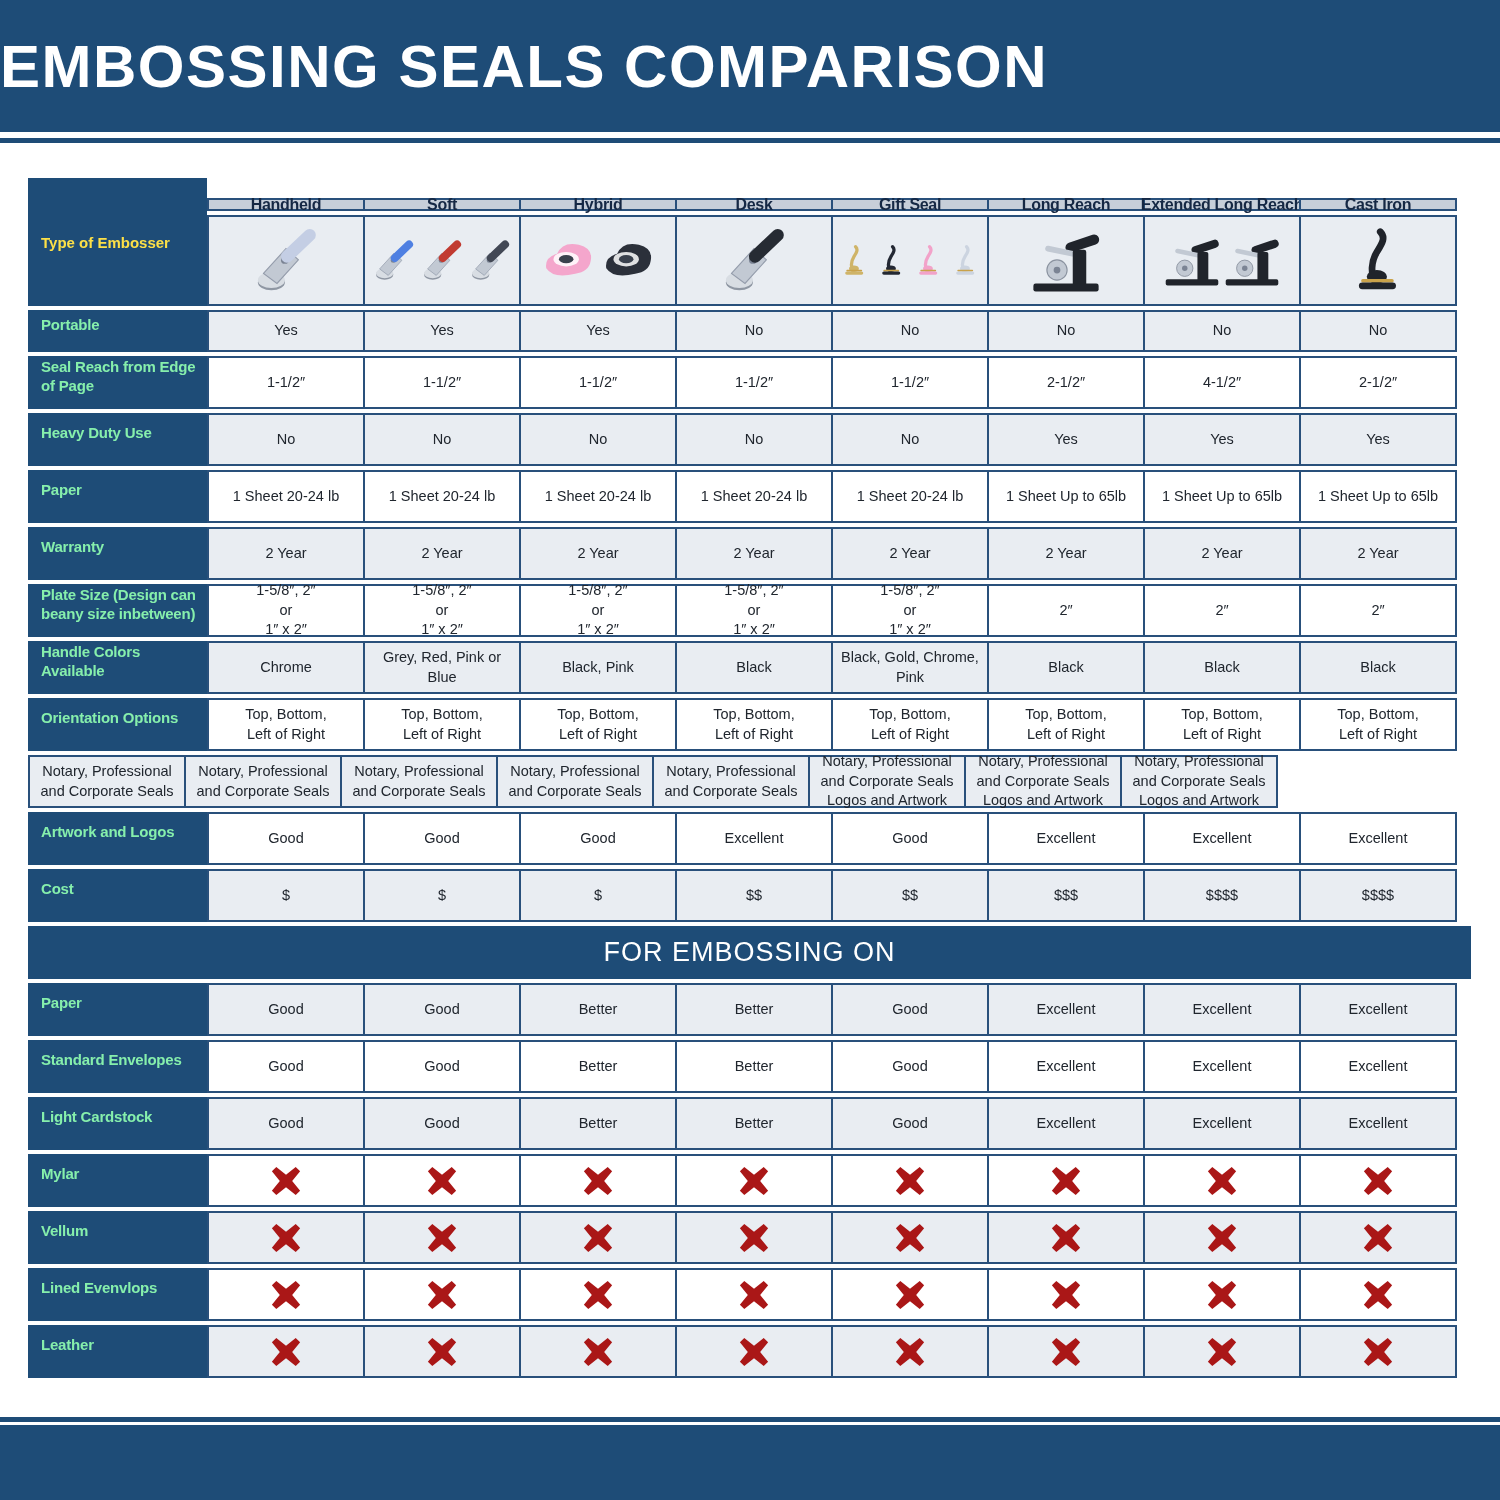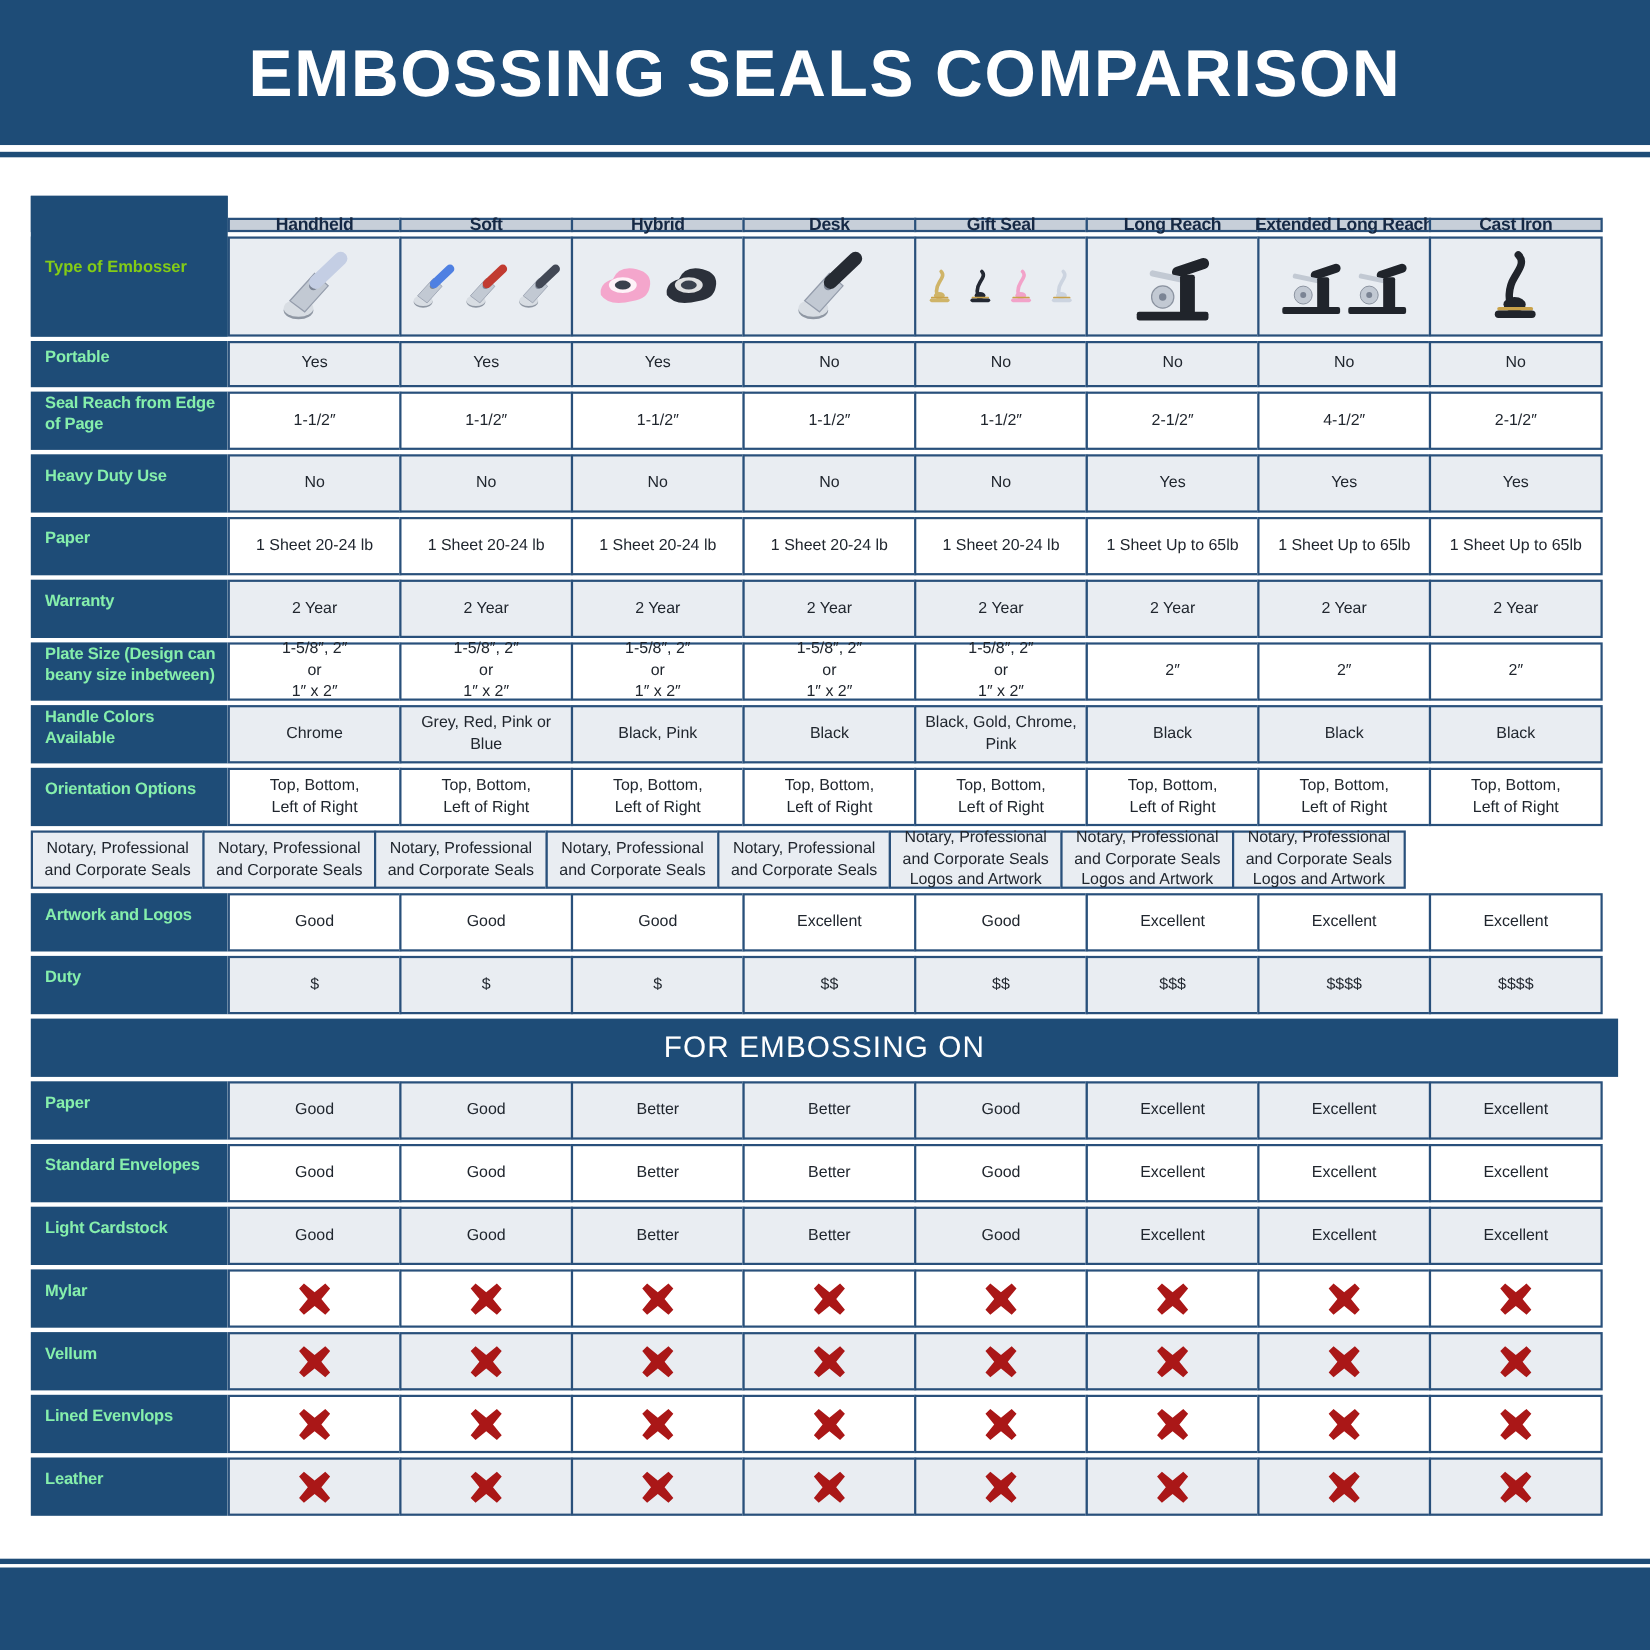--- a/index.html
+++ b/index.html
@@ -1,20 +1,20 @@
 <!DOCTYPE html>
 <html><head>
 <meta charset="utf-8">
 <style>
   html,body{margin:0;padding:0;}
   body{
     width:1500px;height:1500px;position:relative;overflow:hidden;
     background:#ffffff;font-family:"Liberation Sans",sans-serif;
   }
-  .titlebar{height:132px;background:#1e4c77;display:flex;align-items:center;justify-content:center;}
+  .titlebar{height:132px;background:#1e4c77;display:flex;align-items:center;justify-content:flex-start;}
   .title{color:#fff;font-size:60px;font-weight:bold;letter-spacing:1.5px;}
   .top-gap{height:6px;background:#fff;}
   .top-line{height:5px;background:#1e4c77;}
 
   .tbl{position:relative;width:1443px;margin:35px 0 0 28px;}
   .trow{display:flex;margin-bottom:4px;}
   .h-head{height:33px;}
   .h-img{height:91px;}
   .h-sm{height:42px;}
   .h-std{height:53px;}
@@ -40,21 +40,21 @@
   .imgcell.n3 svg{width:46px;}
   .imgcell.n4 svg{width:35px;}
   .val{font-size:14.5px;color:#20262e;white-space:pre-line;line-height:1.35;padding:2px;}
   .g{background:#e9edf2;}
   .w{background:#ffffff;}
   .band{
     height:53px;margin-bottom:4px;background:#1e4c77;color:#fff;font-weight:normal;
     font-size:27px;letter-spacing:1px;display:flex;align-items:center;justify-content:center;
   }
   .typecell{
-    position:absolute;top:0;left:0;width:179px;height:128px;background:#1e4c77;color:#84cc16;
+    position:absolute;top:0;left:0;width:179px;height:128px;background:#1e4c77;color:#fde047;
     font-weight:bold;font-size:15px;display:flex;align-items:center;
     padding-left:13px;box-sizing:border-box;z-index:3;
   }
   .footer{position:absolute;left:0;right:0;bottom:0;}
   .foot-line{height:5px;background:#1e4c77;}
   .foot-gap{height:3px;background:#fff;}
   .foot-band{height:75px;background:#1e4c77;}
 </style>
 </head>
 <body>
@@ -328,21 +328,21 @@
       <div class="cell val w">Good</div>
       <div class="cell val w">Good</div>
       <div class="cell val w">Good</div>
       <div class="cell val w">Excellent</div>
       <div class="cell val w">Good</div>
       <div class="cell val w">Excellent</div>
       <div class="cell val w">Excellent</div>
       <div class="cell val w">Excellent</div>
     </div>
     <div class="trow h-std">
-      <div class="lblcell">Duty</div>
+      <div class="lblcell">Cost</div>
       <div class="cell val g">$</div>
       <div class="cell val g">$</div>
       <div class="cell val g">$</div>
       <div class="cell val g">$$</div>
       <div class="cell val g">$$</div>
       <div class="cell val g">$$$</div>
       <div class="cell val g">$$$$</div>
       <div class="cell val g">$$$$</div>
     </div>
     <div class="band">FOR EMBOSSING ON</div>

